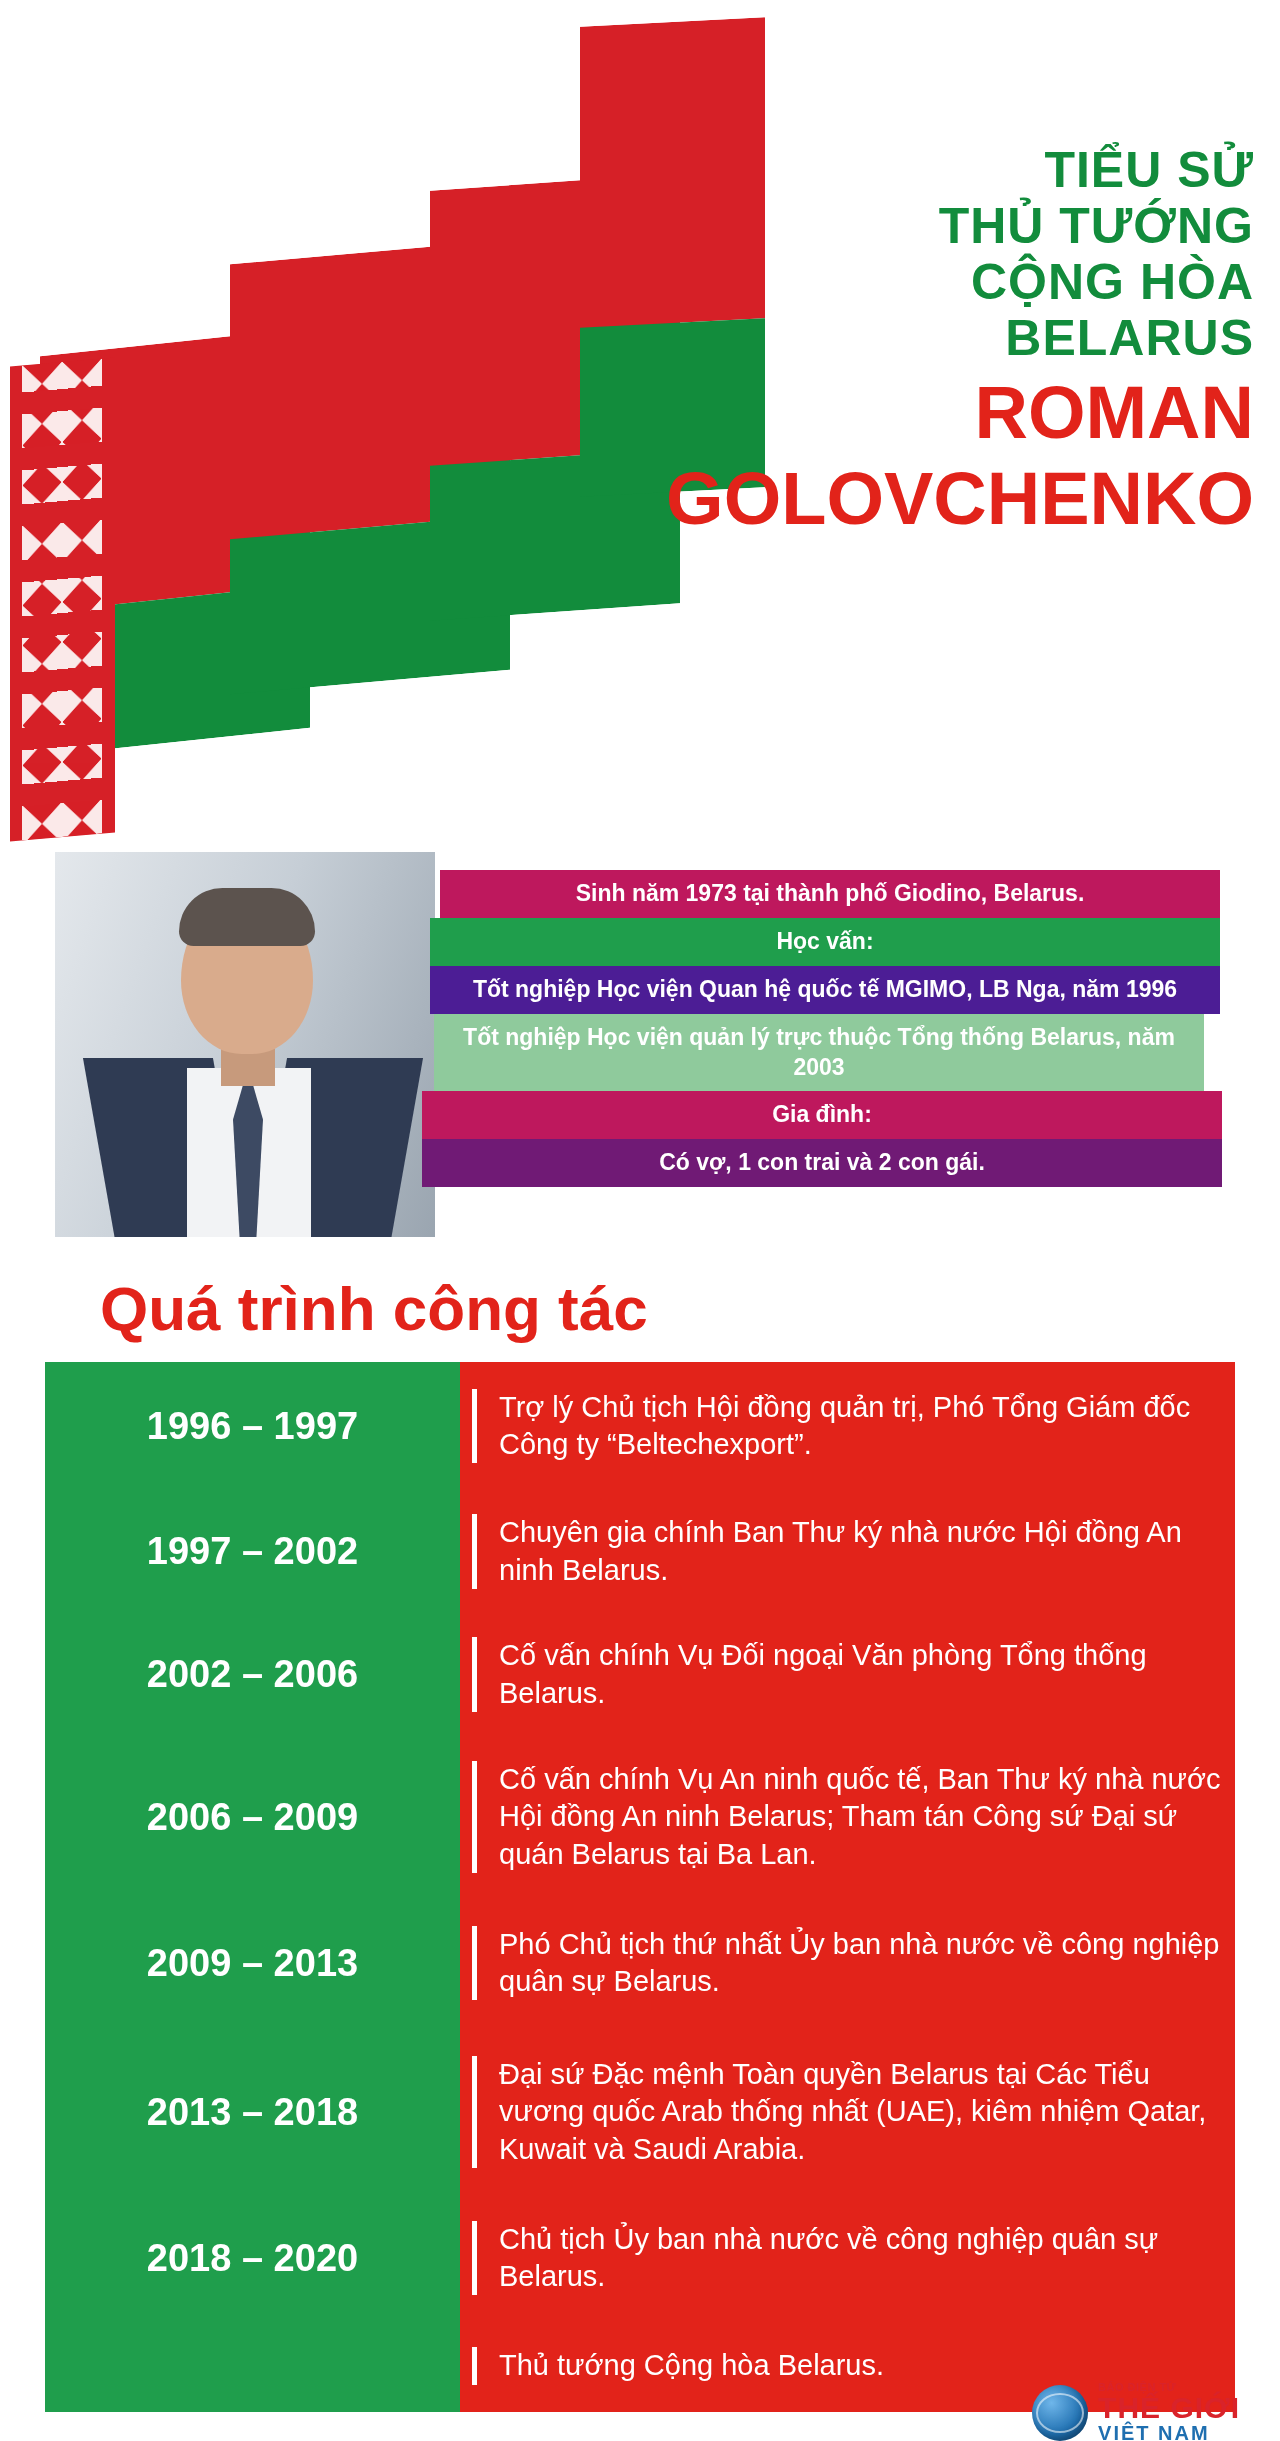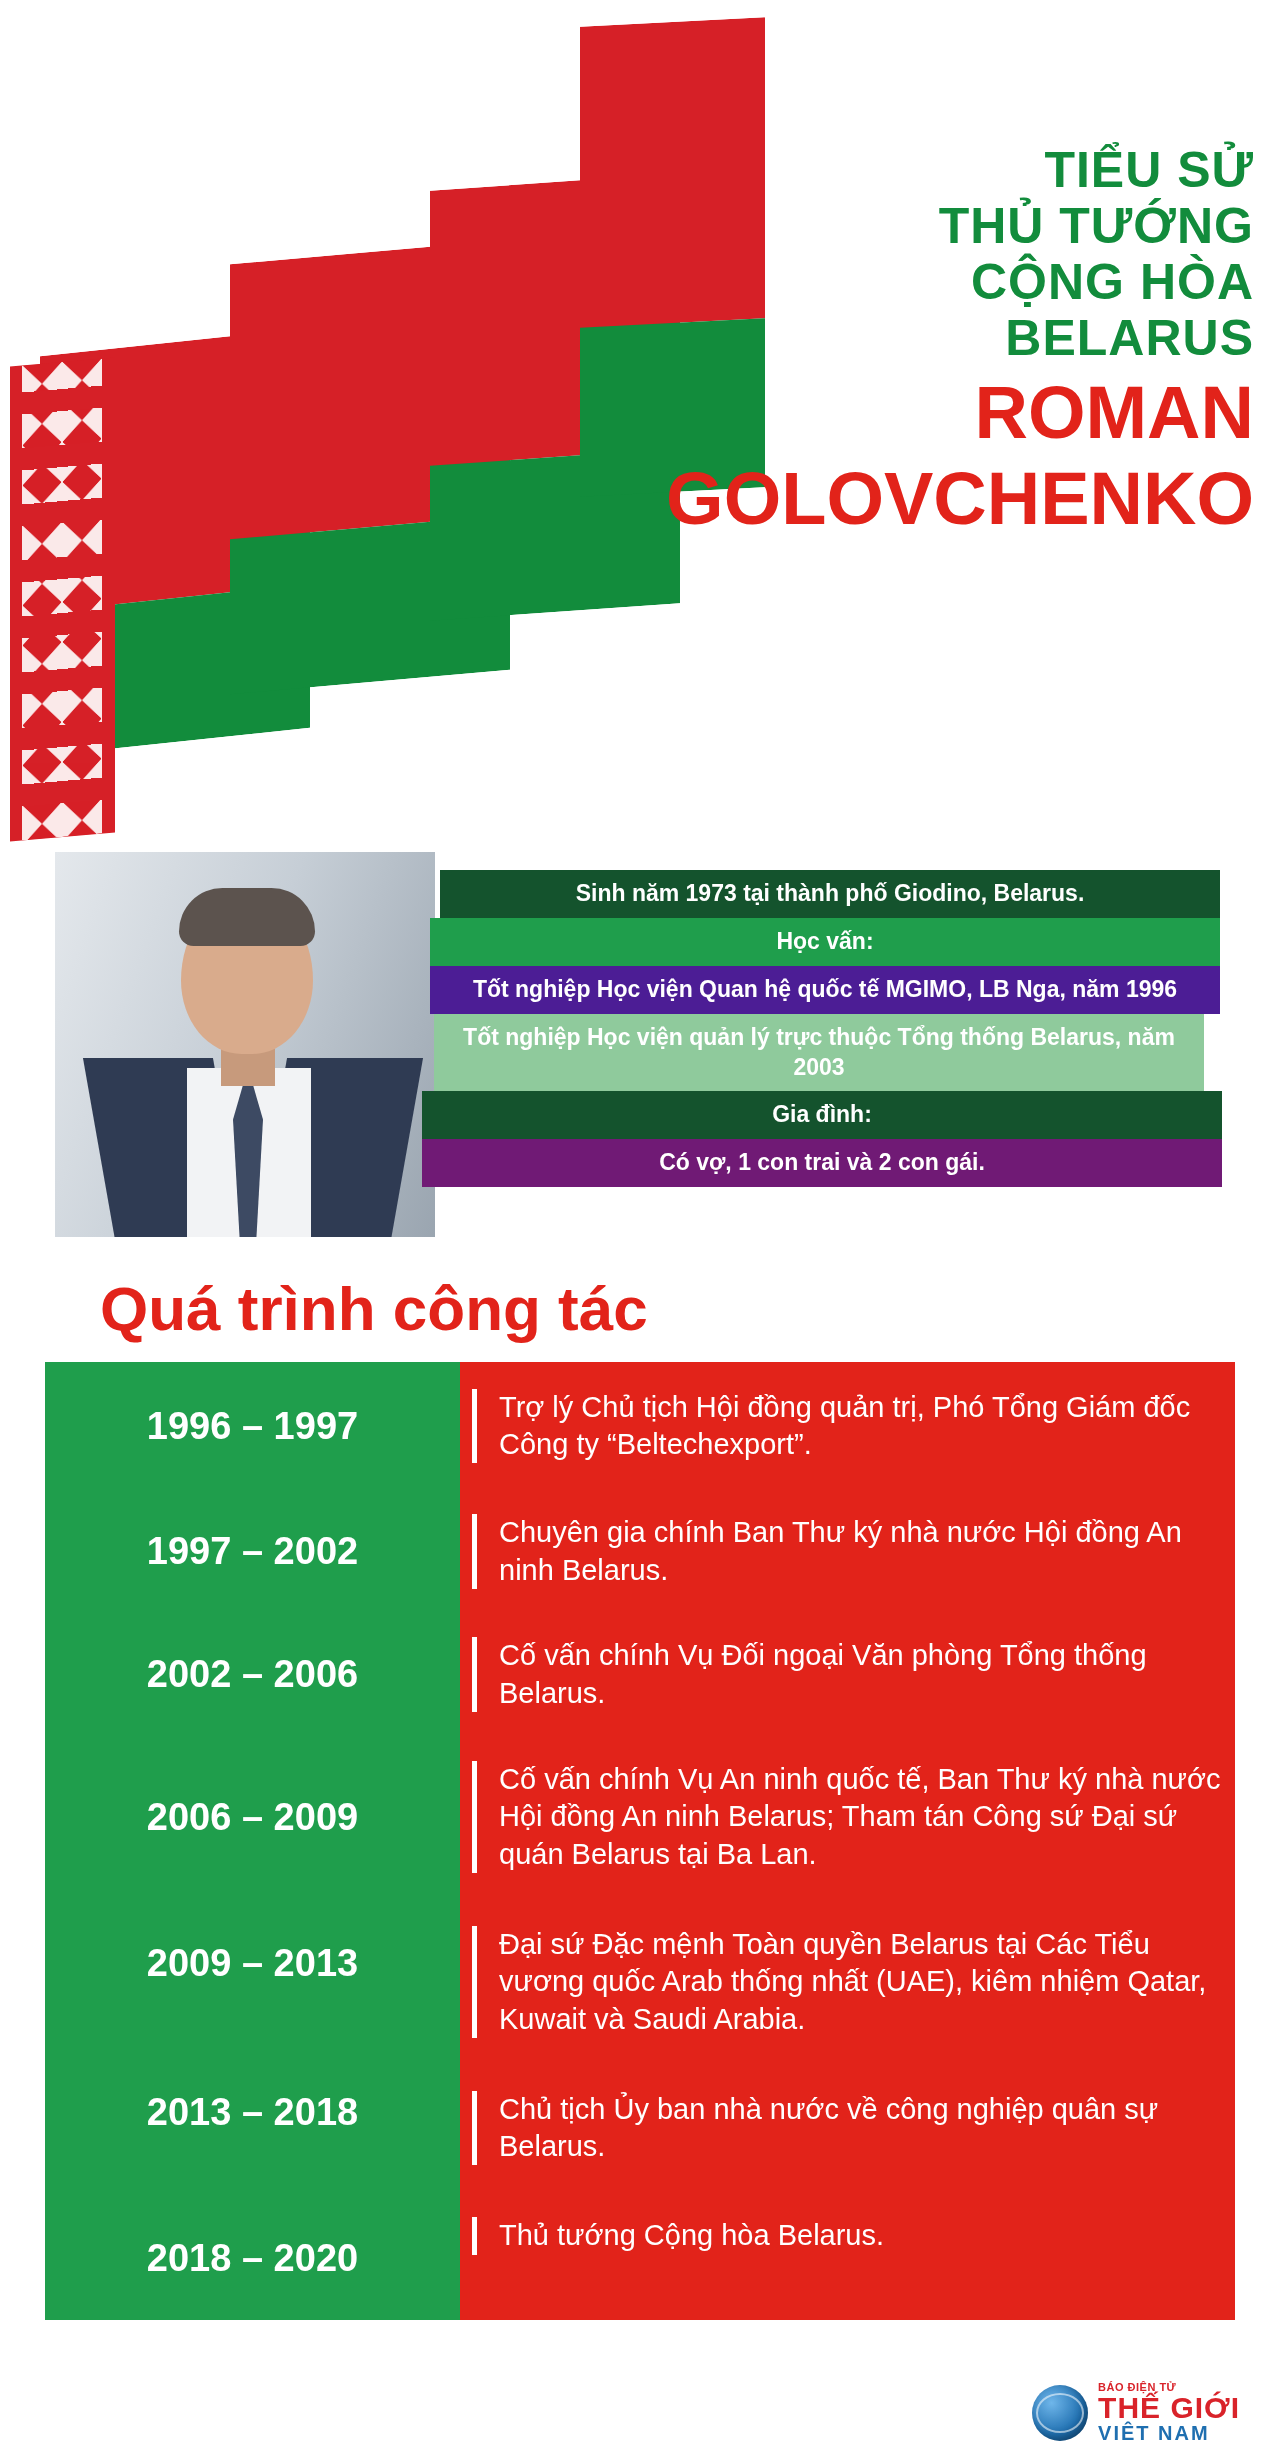--- a/index.html
+++ b/index.html
@@ -170,21 +170,21 @@
     width: 790px;
   }
   .bar {
     text-align: center;
     color: #ffffff;
     font-weight: 700;
     font-size: 23px;
     line-height: 1.3;
     padding: 9px 14px;
   }
-  .bar.red { background: #14532d; }
+  .bar.red { background: #be185d; }
   .bar.green-dark { background: #1f9e4c; }
   .bar.green-mid { background: #4c1d95; }
   .bar.green-light { background: #8fca9c; }
   .bar.salmon { background: #701a75; }
   .bar.w1 { width: 780px; }
   .bar.w2 { width: 790px; margin-left: -10px; }
   .bar.w3 { width: 770px; margin-left: -6px; }
   .bar.w4 { width: 800px; margin-left: -18px; }
 
   
@@ -357,20 +357,23 @@
         </div>
       <div class="row" style="height:123px">
           <div class="desc">Chuyên gia chính Ban Thư ký nhà nước Hội đồng An ninh Belarus.</div>
         </div>
       <div class="row" style="height:123px">
           <div class="desc">Cố vấn chính Vụ Đối ngoại Văn phòng Tổng thống Belarus.</div>
         </div>
       <div class="row" style="height:162px">
           <div class="desc">Cố vấn chính Vụ An ninh quốc tế, Ban Thư ký nhà nước Hội đồng An ninh Belarus; Tham tán Công sứ Đại sứ quán Belarus tại Ba Lan.</div>
         </div>
+      <div class="row" style="height:130px">
+          <div class="desc">Phó Chủ tịch thứ nhất Ủy ban nhà nước về công nghiệp quân sự Belarus.</div>
+        </div>
       <div class="row" style="height:168px">
           <div class="desc">Đại sứ Đặc mệnh Toàn quyền Belarus tại Các Tiểu vương quốc Arab thống nhất (UAE), kiêm nhiệm Qatar, Kuwait và Saudi Arabia.</div>
         </div>
       <div class="row" style="height:124px">
           <div class="desc">Chủ tịch Ủy ban nhà nước về công nghiệp quân sự Belarus.</div>
         </div>
       <div class="row" style="height:92px">
           <div class="desc">Thủ tướng Cộng hòa Belarus.</div>
         </div>
     </div>

